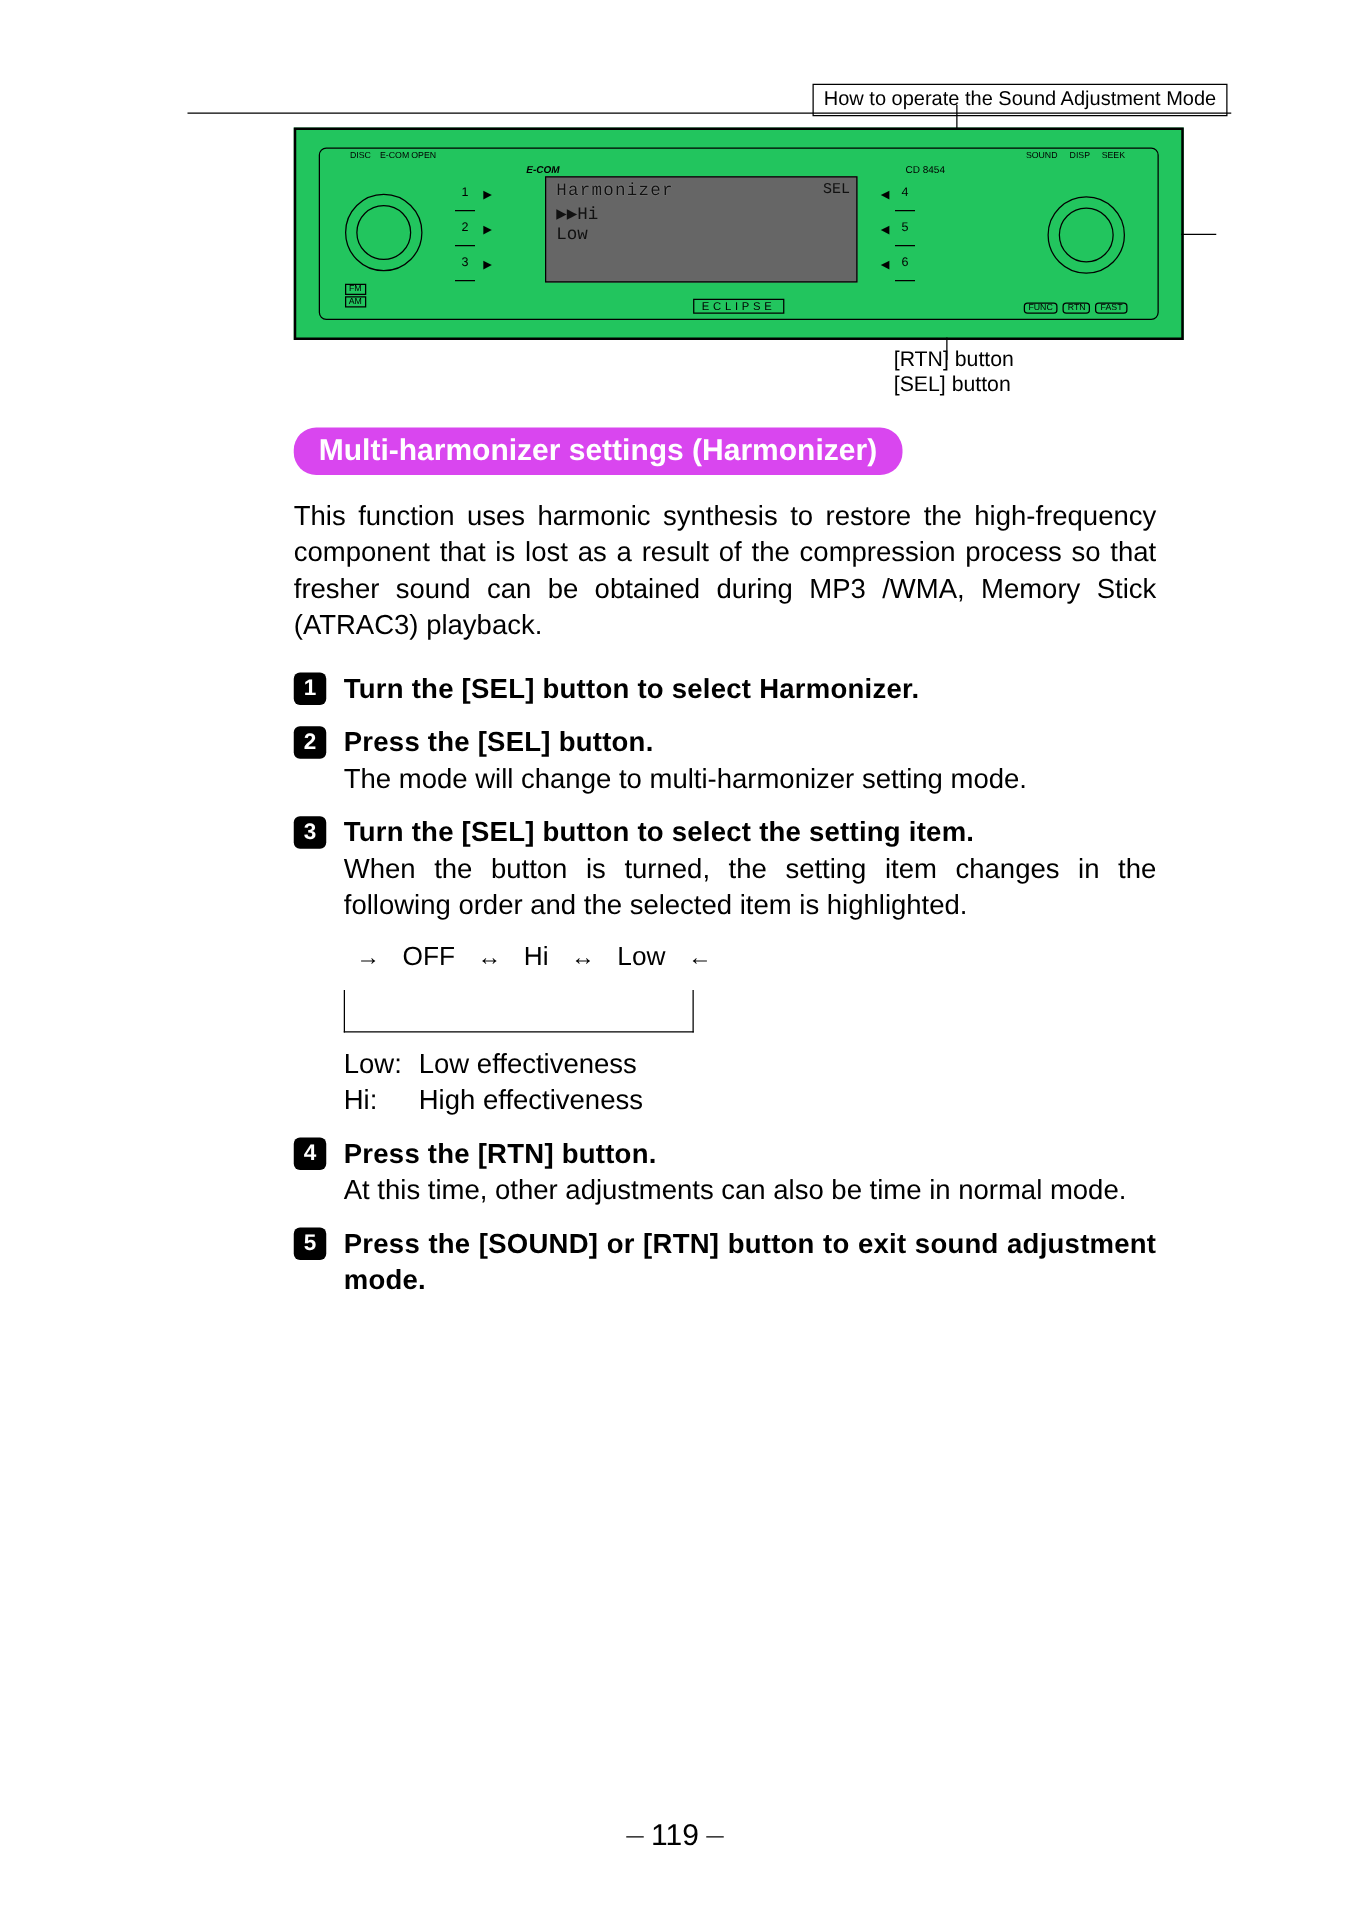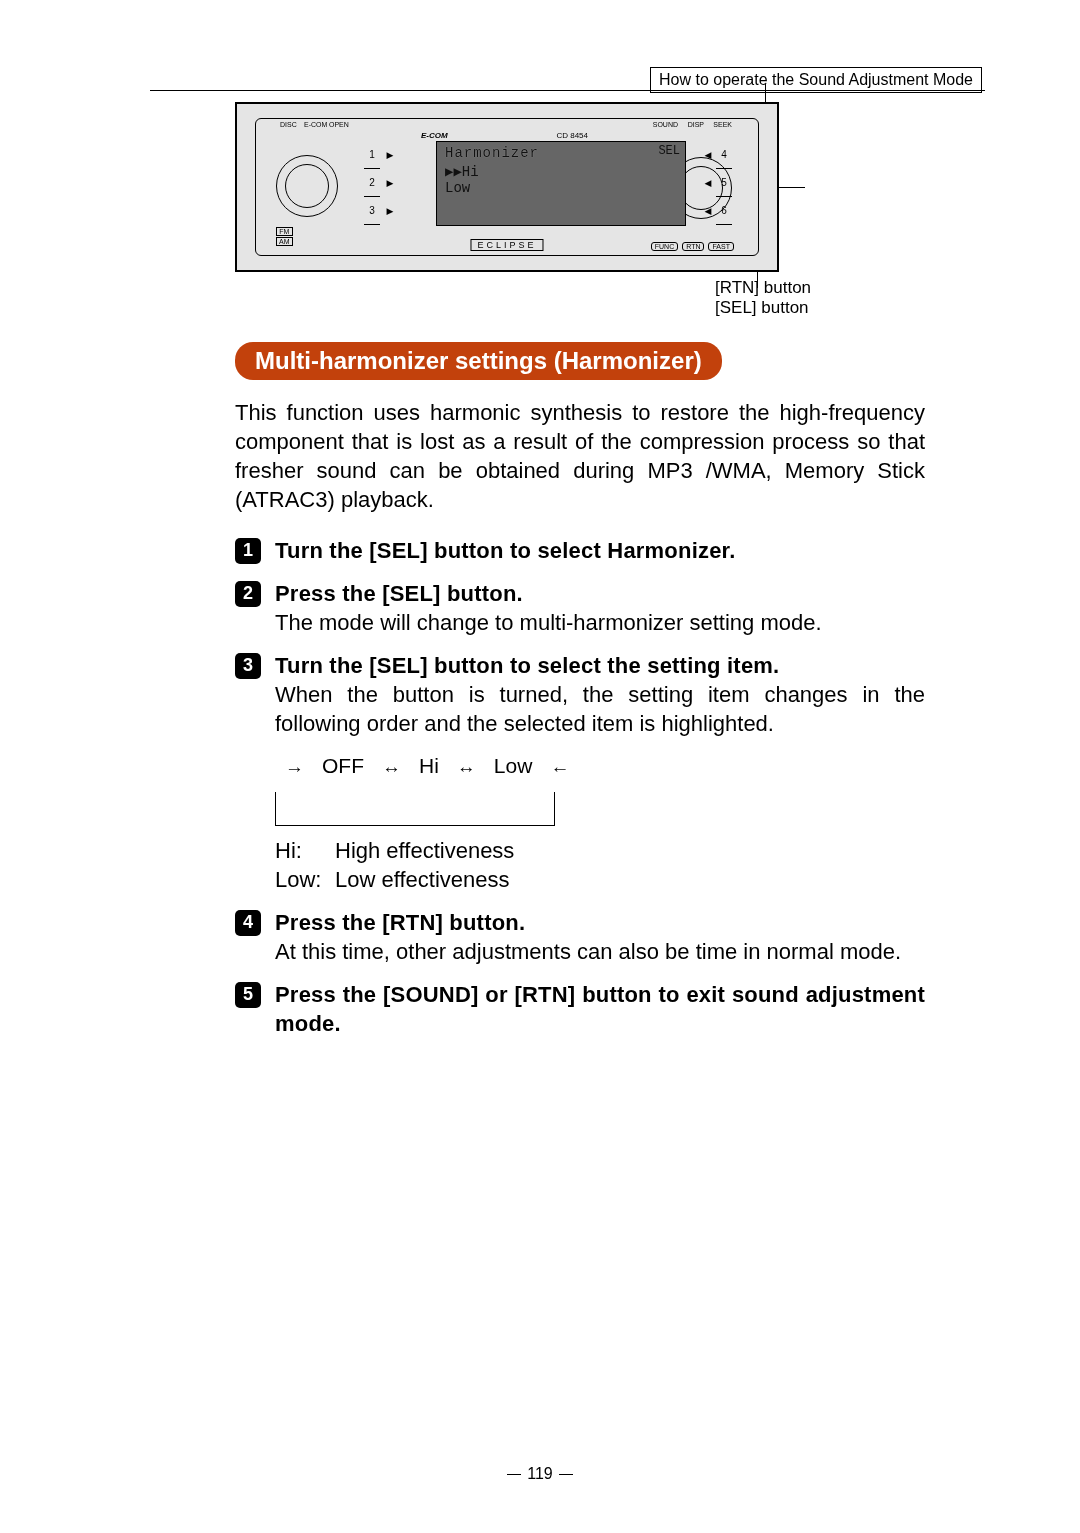--- a/index.html
+++ b/index.html
@@ -12,21 +12,21 @@
 
   .header-box { position:absolute; top:67px; right:98px; border:1px solid #000; padding:3px 8px; font-size:16px; }
 
   .content { margin-left:145px; margin-top:75px; width:690px; }
 
   .labels-top { text-align:center; margin-left:335px; font-size:17px; margin-bottom:4px; }
   .labels-bottom { margin-left:480px; font-size:17px; margin-top:6px; margin-bottom:24px; }
   .labels-bottom span { display:inline-block; }
 
   
-  .stereo { border:2px solid #000; width:544px; height:170px; background:#e5e5e5; margin-left:0; margin-bottom:4px; position:relative; }
+  .stereo { border:2px solid #000; width:712px; height:170px; background:#22c55e; margin-left:0; margin-bottom:4px; position:relative; }
   .leader-sound { position:absolute; top:-20px; left:528px; width:1px; height:20px; background:#000; }
   .leader-rtn   { position:absolute; bottom:-18px; left:520px; width:1px; height:18px; background:#000; }
   .leader-sel   { position:absolute; top:50%; right:-28px; width:28px; height:1px; background:#000; }
 
   .face { position:absolute; left:18px; right:18px; top:14px; bottom:14px; border:1px solid #000; border-radius:6px; }
   .knob-l { position:absolute; left:20px; top:36px; width:62px; height:62px; border:1.5px solid #000; border-radius:50%; }
   .knob-l::after { content:""; position:absolute; inset:8px; border:1px solid #000; border-radius:50%; }
   .knob-r { position:absolute; right:26px; top:38px; width:62px; height:62px; border:1.5px solid #000; border-radius:50%; }
   .knob-r::after { content:""; position:absolute; inset:8px; border:1px solid #000; border-radius:50%; }
 
@@ -49,40 +49,40 @@
   .small-top.l1 { left:24px; } .small-top.l2 { left:48px; } .small-top.l3 { left:73px; }
   .small-top.r1 { right:80px; } .small-top.r2 { right:54px; } .small-top.r3 { right:26px; }
   .brandlbl { position:absolute; top:12px; left:165px; font-size:8px; font-style:italic; font-weight:bold; }
   .modellbl { position:absolute; top:12px; right:170px; font-size:8px; }
   .eclipselbl { position:absolute; bottom:4px; left:50%; transform:translateX(-50%); font-size:9px; letter-spacing:3px; border:1px solid #000; padding:0 6px; }
   .bottom-pills { position:absolute; bottom:4px; right:24px; display:flex; gap:4px; }
   .bottom-pills div { border:1px solid #000; border-radius:3px; font-size:7px; padding:0 3px; }
   .fmam { position:absolute; bottom:8px; left:20px; font-size:7px; text-align:center; }
   .fmam div { border:1px solid #000; padding:0 2px; margin-bottom:1px; }
 
-  .section-banner { background:#c2410c; color:#fff; font-weight:bold; font-size:24px; border-radius:18px; padding:5px 20px; display:inline-block; margin-bottom:18px; }
+  .section-banner { background:#d946ef; color:#fff; font-weight:bold; font-size:24px; border-radius:18px; padding:5px 20px; display:inline-block; margin-bottom:18px; }
 
   .intro { font-size:22px; line-height:1.32; text-align:justify; margin-bottom:22px; }
 
   .steps { list-style:none; padding:0; margin:0; }
   .steps > li { margin-bottom:14px; font-size:22px; line-height:1.32; padding-left:40px; position:relative; text-align:justify; }
   .step-num { position:absolute; left:0; top:2px; width:26px; height:26px; background:#000; color:#fff; border-radius:5px; display:flex; align-items:center; justify-content:center; font-weight:bold; font-size:18px; }
   .step-head { font-weight:bold; letter-spacing:0.2px; }
   .step-body { font-weight:normal; }
 
   .flow { margin:14px 0 10px 0; font-size:21px; display:flex; align-items:flex-start; }
   .flow-row { display:flex; align-items:center; gap:18px; padding:0 10px; }
   .flow .bracket { border:1px solid #000; border-top:none; height:34px; margin-top:12px; width:280px; }
   .arrow { font-size:19px; }
 
   .defs { font-size:22px; margin-left:0; margin-bottom:14px; }
   .defs div { display:flex; gap:8px; }
   .defs .k { width:52px; }
 
-  .pagenum { position:absolute; bottom:50px; left:0; right:0; text-align:center; font-size:16px; }
+  .pagenum { position:absolute; bottom:50px; left:0; right:0; text-align:center; font-size:24px; }
   .pagenum::before, .pagenum::after { content:""; display:inline-block; vertical-align:middle; width:14px; height:1px; background:#000; margin:0 6px; }
 </style>
 </head>
 <body>
 
 <div class="page">
   <div class="hr-top"></div>
   <div class="header-box">How to operate the Sound Adjustment Mode</div>
 
   <div class="content">
@@ -183,27 +183,27 @@
               <span class="arrow">↔</span>
               <span>Low</span>
               <span class="arrow">←</span>
             </div>
             <div class="bracket"></div>
           </div>
         </div>
 
         <div class="defs">
           <div>
+              <span class="k">Low:</span>
+              <span>Low effectiveness</span>
+            </div>
+          <div>
               <span class="k">Hi:</span>
               <span>High effectiveness</span>
             </div>
-          <div>
-              <span class="k">Low:</span>
-              <span>Low effectiveness</span>
-            </div>
         </div>
       </li>
       <li>
         <span class="step-num">4</span>
         <span class="step-head">Press the [RTN] button.</span><br>
         <span class="step-body">At this time, other adjustments can also be time in normal mode.</span>
       </li>
       <li>
         <span class="step-num">5</span>
         <span class="step-head">Press the [SOUND] or [RTN] button to exit sound adjustment mode.</span>

